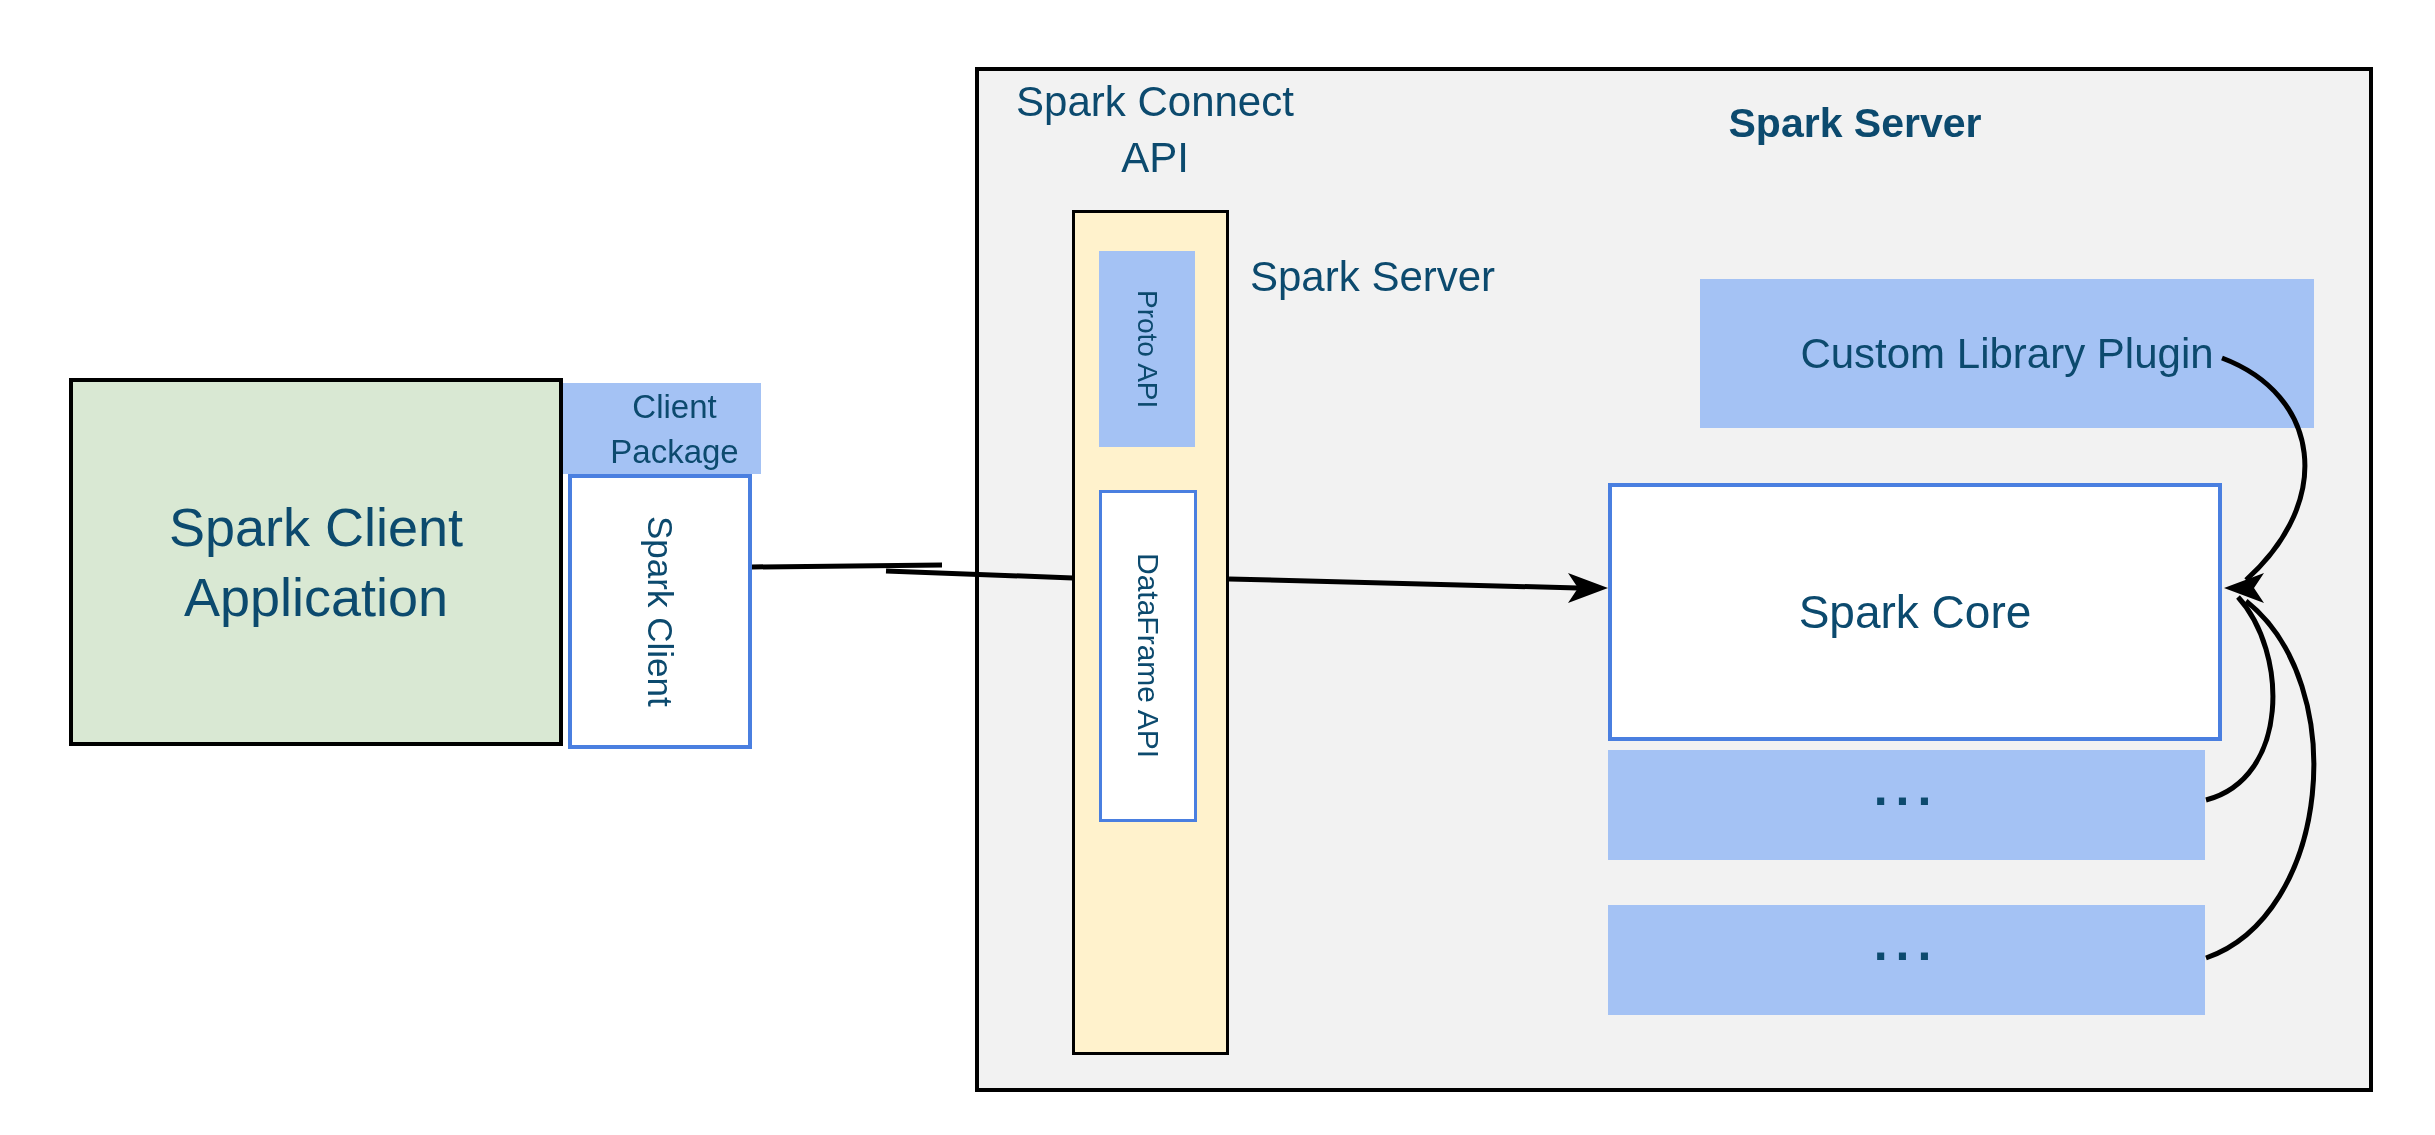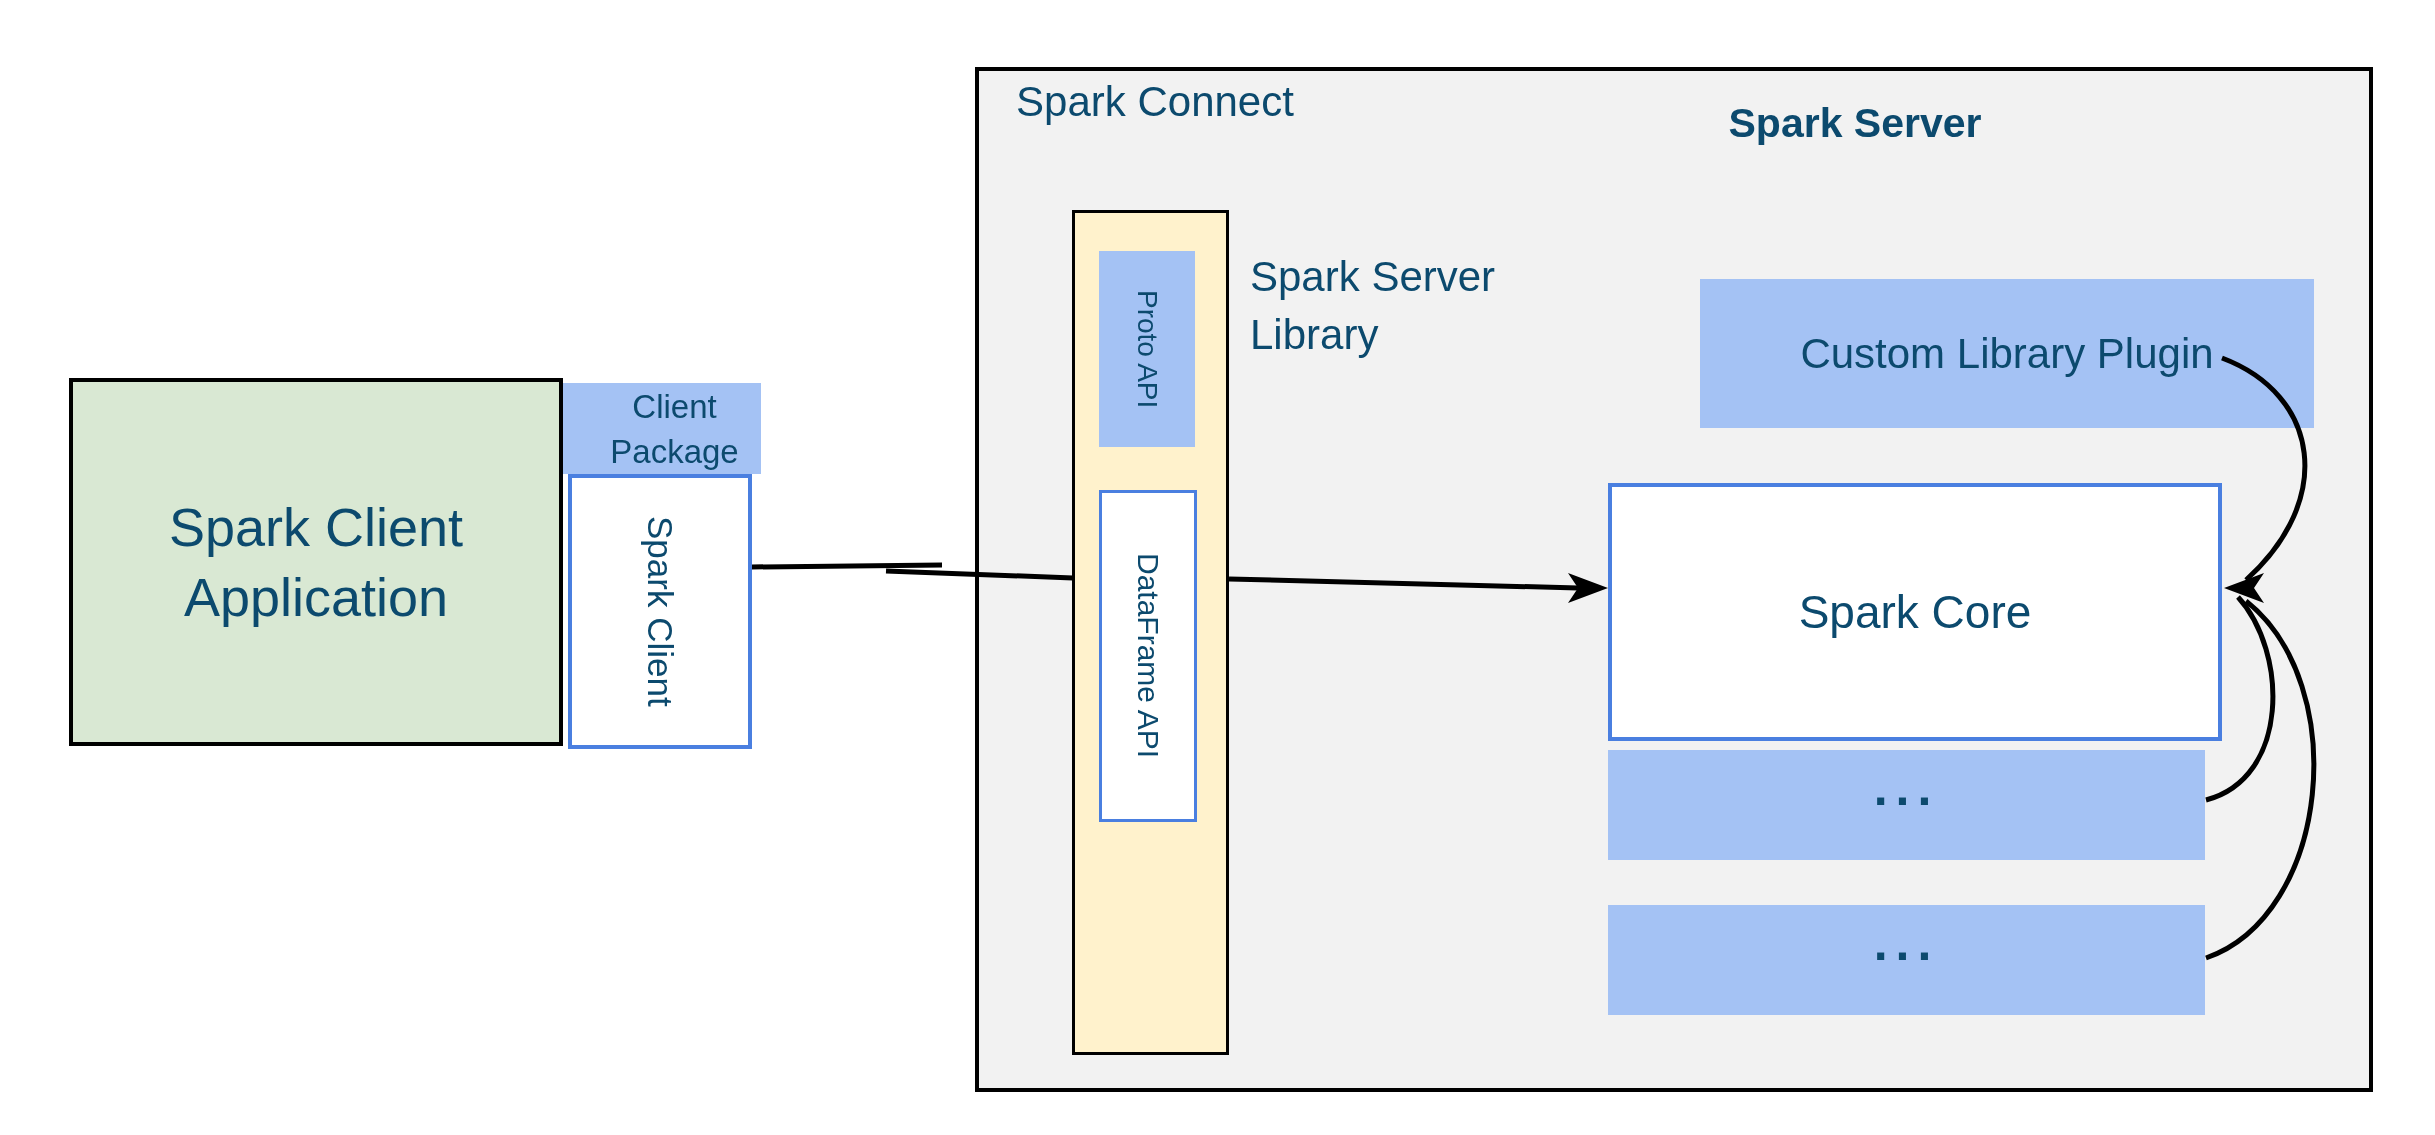--- a/index.html
+++ b/index.html
@@ -105,25 +105,25 @@
 </style>
 </head>
 <body>
 
 <div class="stage">
 
   <div class="box gray-frame"></div>
 
   <div class="label connect-title">
     <div>Spark Connect</div>
+    <div>API</div>
   </div>
   <div class="label server-title">Spark Server</div>
   <div class="label server-lib-label">
     <div>Spark Server</div>
-    <div>Library</div>
   </div>
 
   <div class="box green-box">
     <div>
       <div>Spark Client</div>
       <div>Application</div>
     </div>
   </div>
   <div class="box client-package">
     <div>

